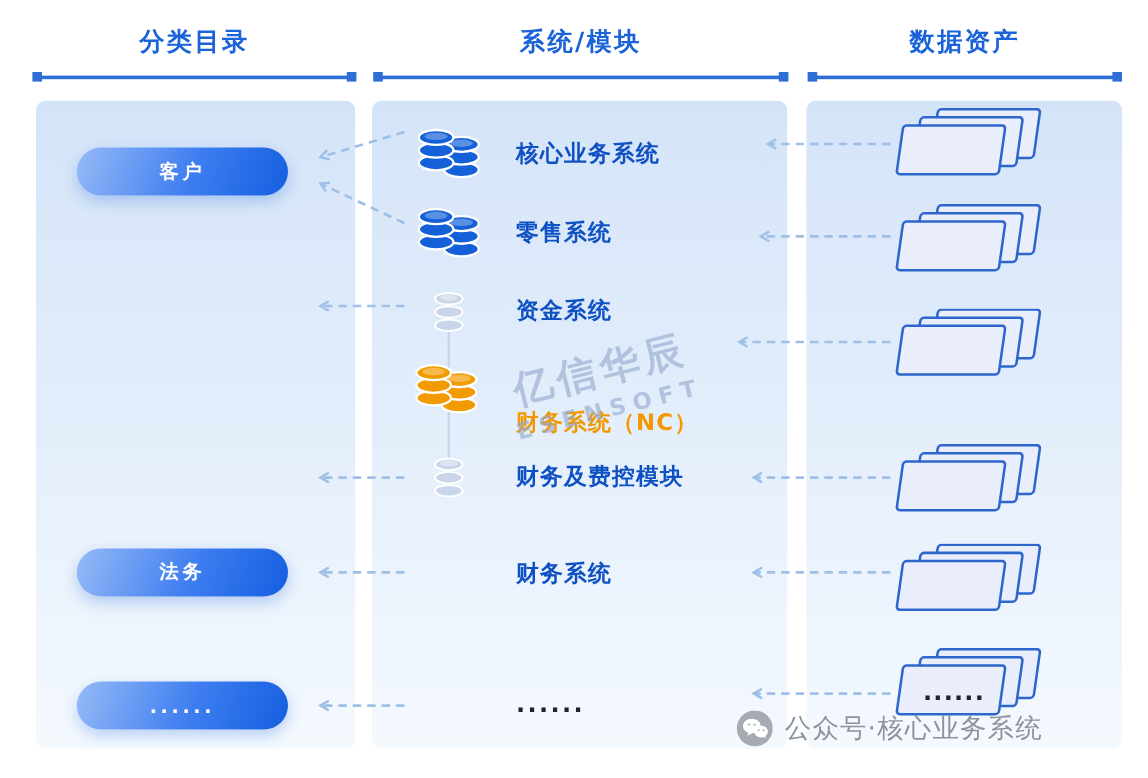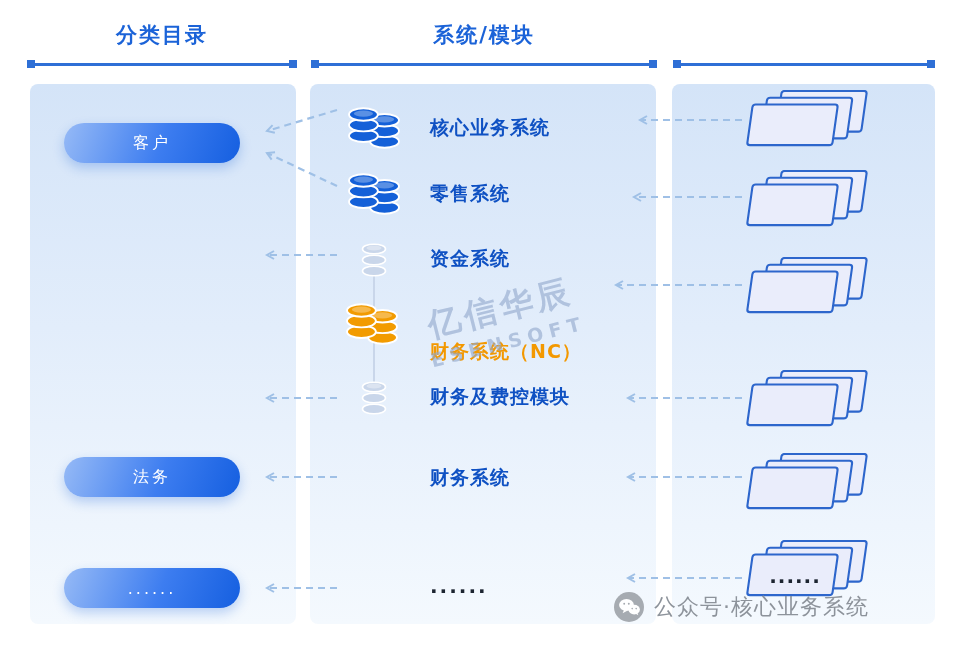--- a/index.html
+++ b/index.html
@@ -16,21 +16,21 @@
   .panel { position:absolute; top:84px; height:540px; border-radius:8px;
            background:linear-gradient(180deg,#d4e4f8 0%,#e2edfb 45%,#f4f9fe 100%); }
 
   .overlay { position:absolute; left:0; top:0; }
   .dashed path { stroke:#9fc0e6; stroke-width:2.2; stroke-dasharray:7 5; fill:none; }
   .connector { stroke:#c9d6ea; stroke-width:2; fill:none; }
 
   .pill { position:absolute; left:64px; width:176px; height:40px; border-radius:20px;
           background:linear-gradient(110deg,#96baf6 0%,#3d7df0 55%,#155fe0 100%);
           color:#ffffff; display:flex; align-items:center; justify-content:center;
-          font-size:16px; font-weight:normal; letter-spacing:3px;
+          font-size:16px; font-weight:bold; letter-spacing:3px;
           box-shadow:0 5px 12px rgba(27,99,216,.28); }
 
   .sys-icon { position:absolute; }
   .db-blue   { color:#1460d8; }
   .db-orange { color:#f29b00; }
   .db-light  { color:#c9d6ea; }
 
   .sys-label { position:absolute; left:430px; font-size:19px; font-weight:bold; color:#0f51c3; letter-spacing:1px; }
   .sys-label.orange { color:#f39800;margin-top:28px; }
   .sys-label.dots { color:#1c2430; font-size:20px; letter-spacing:2px; }
@@ -81,20 +81,21 @@
           </g>
       </g>
     </symbol>
   </defs>
 </svg>
 
 <div class="canvas">
 
   <div class="col-header" style="left:28px;width:268px">分类目录</div>
   <div class="col-header" style="left:312px;width:344px">系统/模块</div>
+  <div class="col-header" style="left:674px;width:260px">数据资产</div>
 
   <div class="header-line" style="left:28px;width:268px"></div>
   <div class="header-line" style="left:312px;width:344px"></div>
   <div class="header-line" style="left:674px;width:260px"></div>
 
   <div class="panel" style="left:30px;width:266px"></div>
   <div class="panel" style="left:310px;width:346px"></div>
   <div class="panel" style="left:672px;width:263px"></div>
 
   <svg class="overlay" width="957" height="648">

